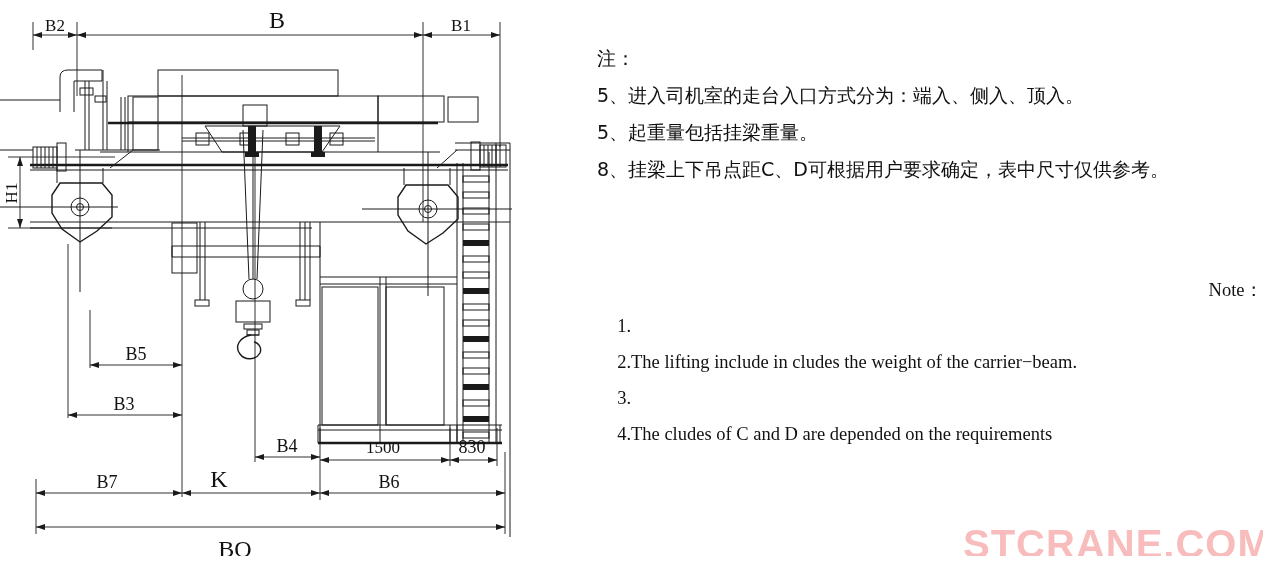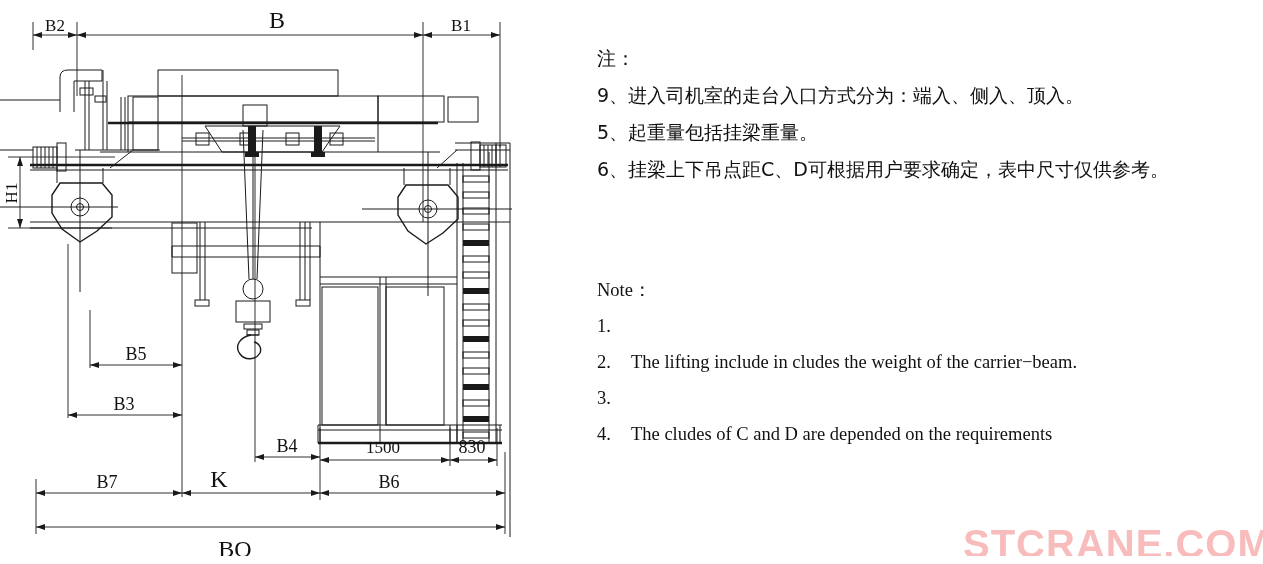--- a/index.html
+++ b/index.html
@@ -21,21 +21,21 @@
   .lbl-lg { font-family:"Liberation Serif", serif; font-size:24px; fill:#111; }
   
   .notes-cn {
     position:absolute; left:597px; top:40px; width:666px;
     font-family:"DejaVu Sans", sans-serif;
     font-size:19px; line-height:37px; color:#111;
   }
   .notes-en {
     position:absolute; left:597px; top:272px; width:666px;
     font-family:"Liberation Serif", serif;
-    font-size:18.5px; line-height:36px; color:#111;
+    font-size:18.5px; line-height:36px; color:#111;text-align:right;
   }
   .notes-en .row { display:flex; }
   .notes-en .num { width:34px; flex:0 0 34px; }
   .watermark {
     position:absolute; left:963px; top:522px;
     font-family:"Liberation Sans", sans-serif;
     font-weight:bold; font-size:40px; letter-spacing:1px;
     white-space:nowrap; color:#f8bcbc;
   }
 </style>
@@ -272,23 +272,23 @@
       <text class="lbl-lg" x="219" y="487">K</text>
       <text class="lbl" x="389" y="488">B6</text>
       <text class="lbl-lg" x="235" y="557">BQ</text>
       <text class="lbl-sm" x="383" y="453">1500</text>
       <text class="lbl" x="472" y="453">830</text>
     </g>
   </svg>
 
   <div class="notes-cn">
     <div>注：</div>
-    <div>9、进入司机室的走台入口方式分为：端入、侧入、顶入。</div>
+    <div>5、进入司机室的走台入口方式分为：端入、侧入、顶入。</div>
     <div>5、起重量包括挂梁重量。</div>
-    <div>6、挂梁上下吊点距C、D可根据用户要求确定，表中尺寸仅供参考。</div>
+    <div>8、挂梁上下吊点距C、D可根据用户要求确定，表中尺寸仅供参考。</div>
   </div>
 
   <div class="notes-en">
     <div>Note：</div>
     <div class="row">
       <span class="num">1.</span>
     </div>
     <div class="row">
       <span class="num">2.</span>
       <span class="txt">The lifting include in cludes the weight of the carrier−beam.</span>

